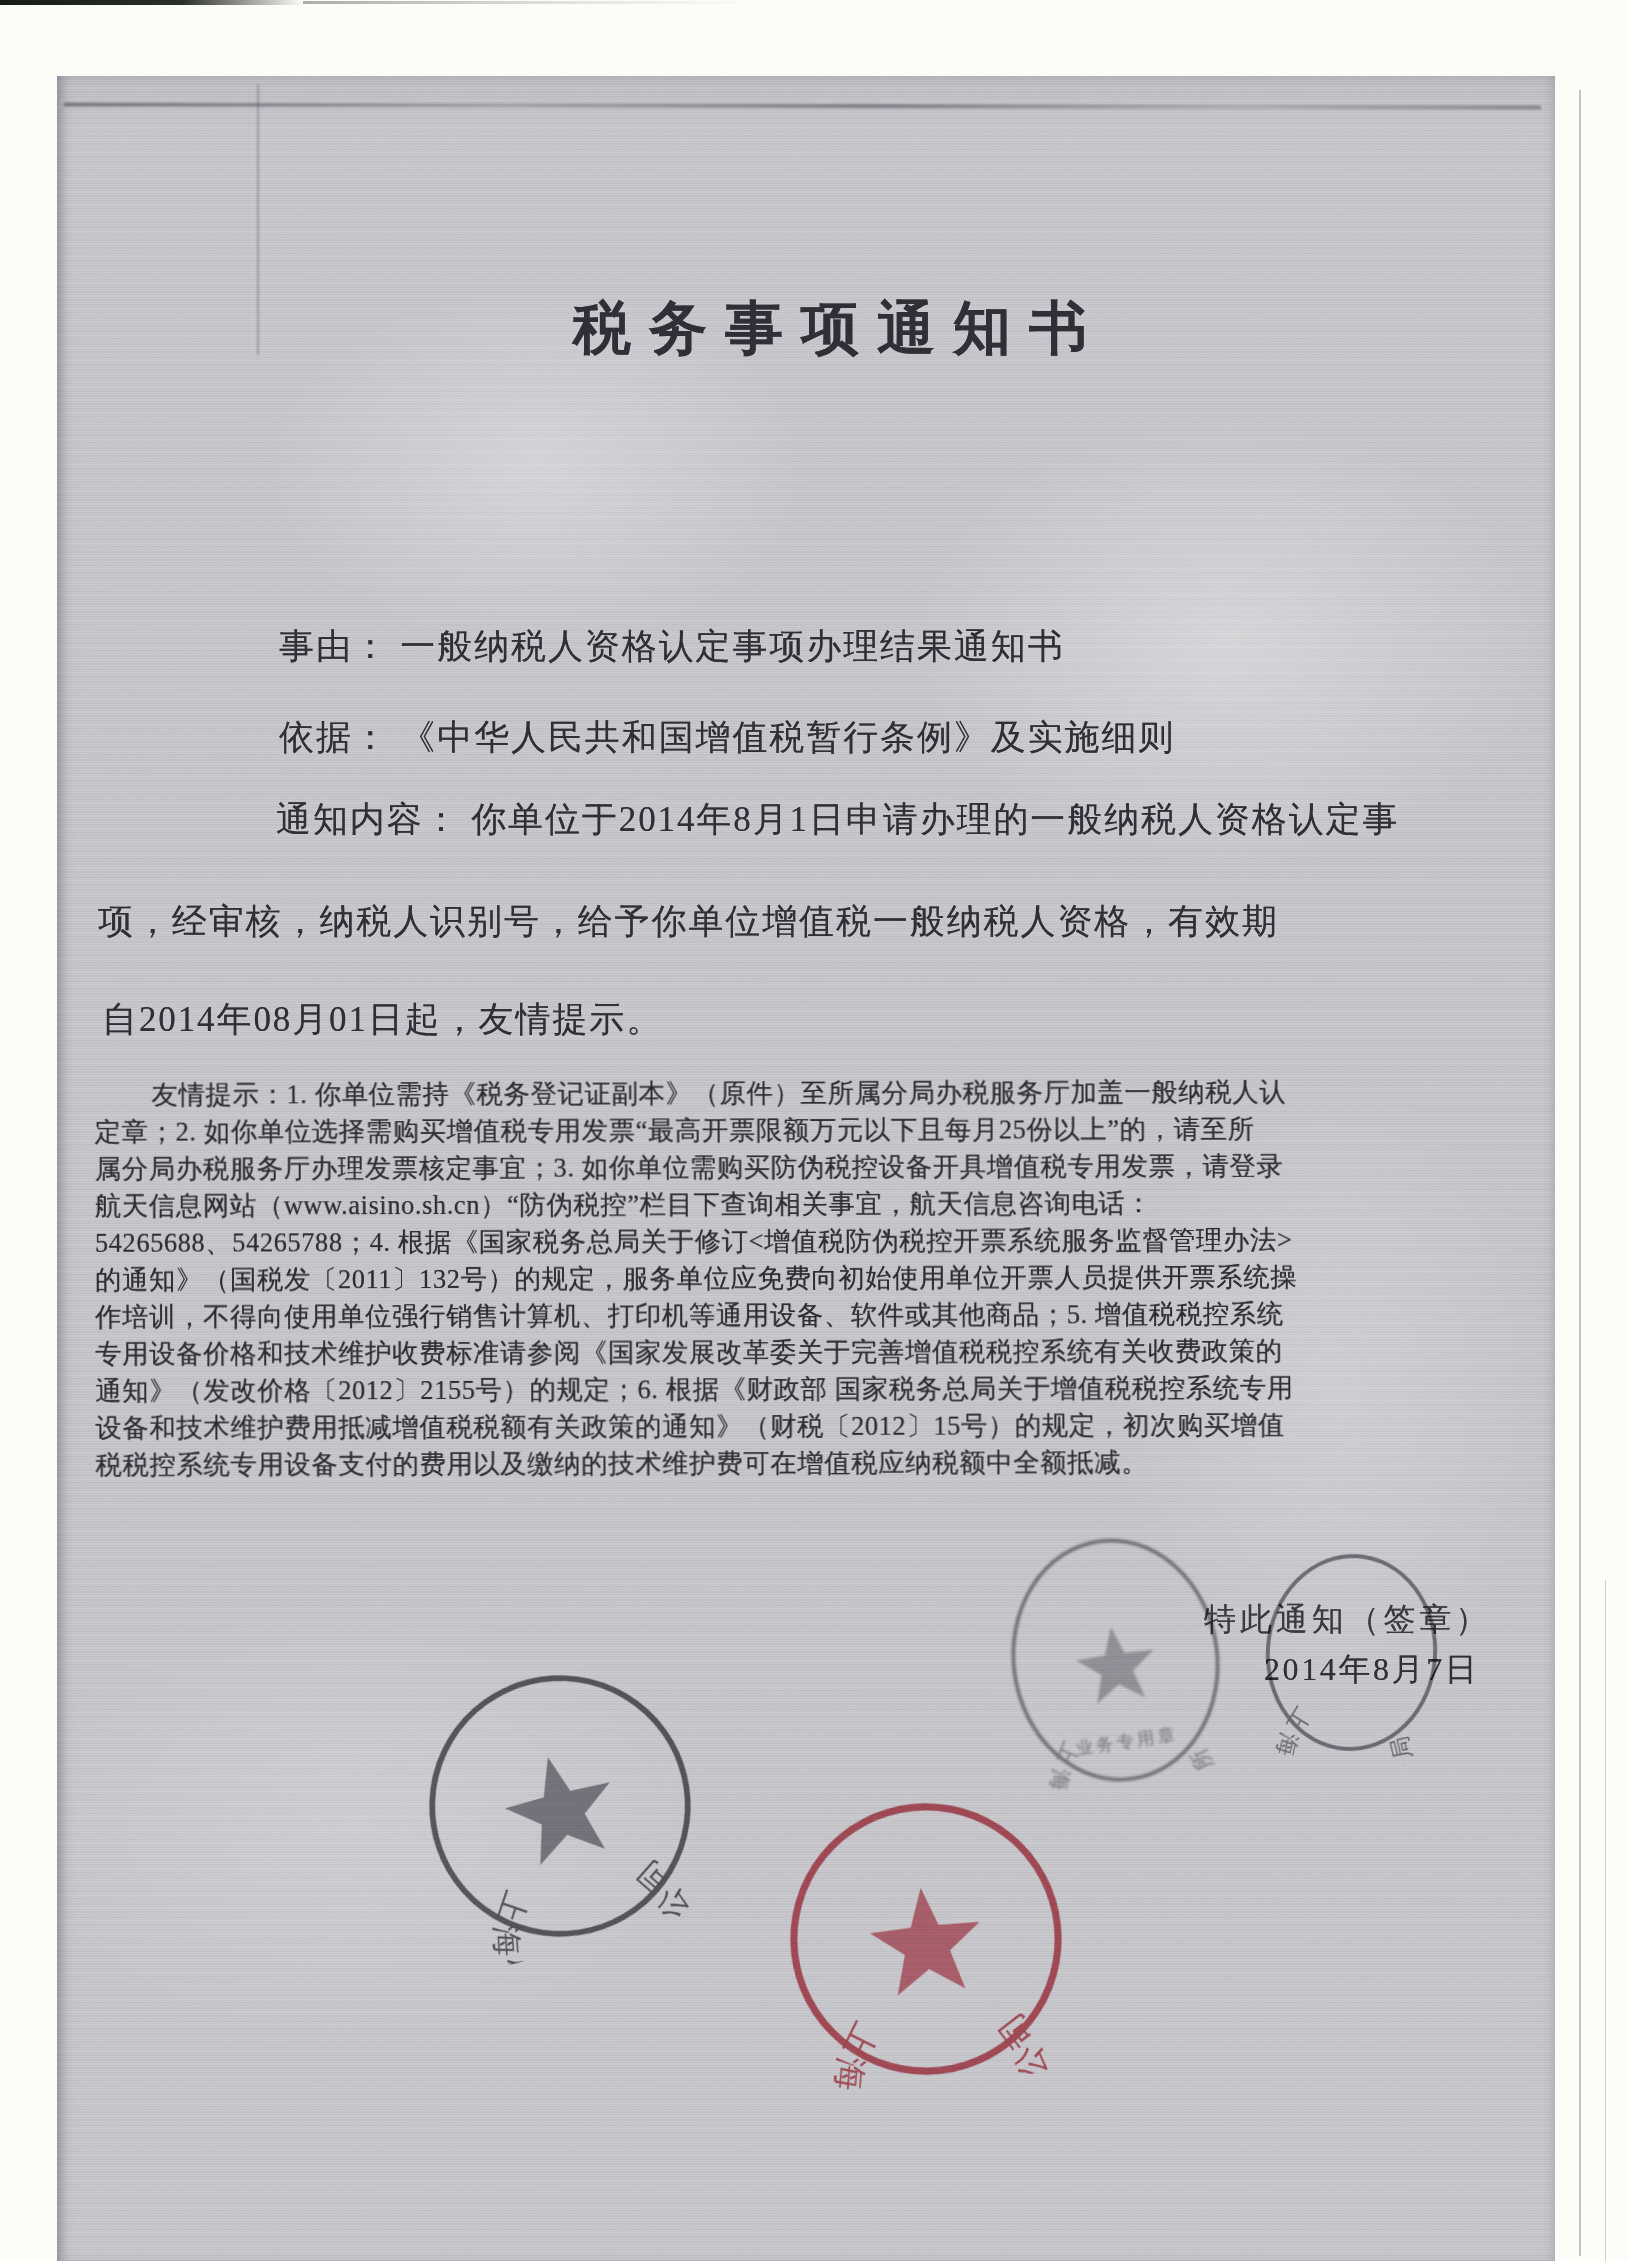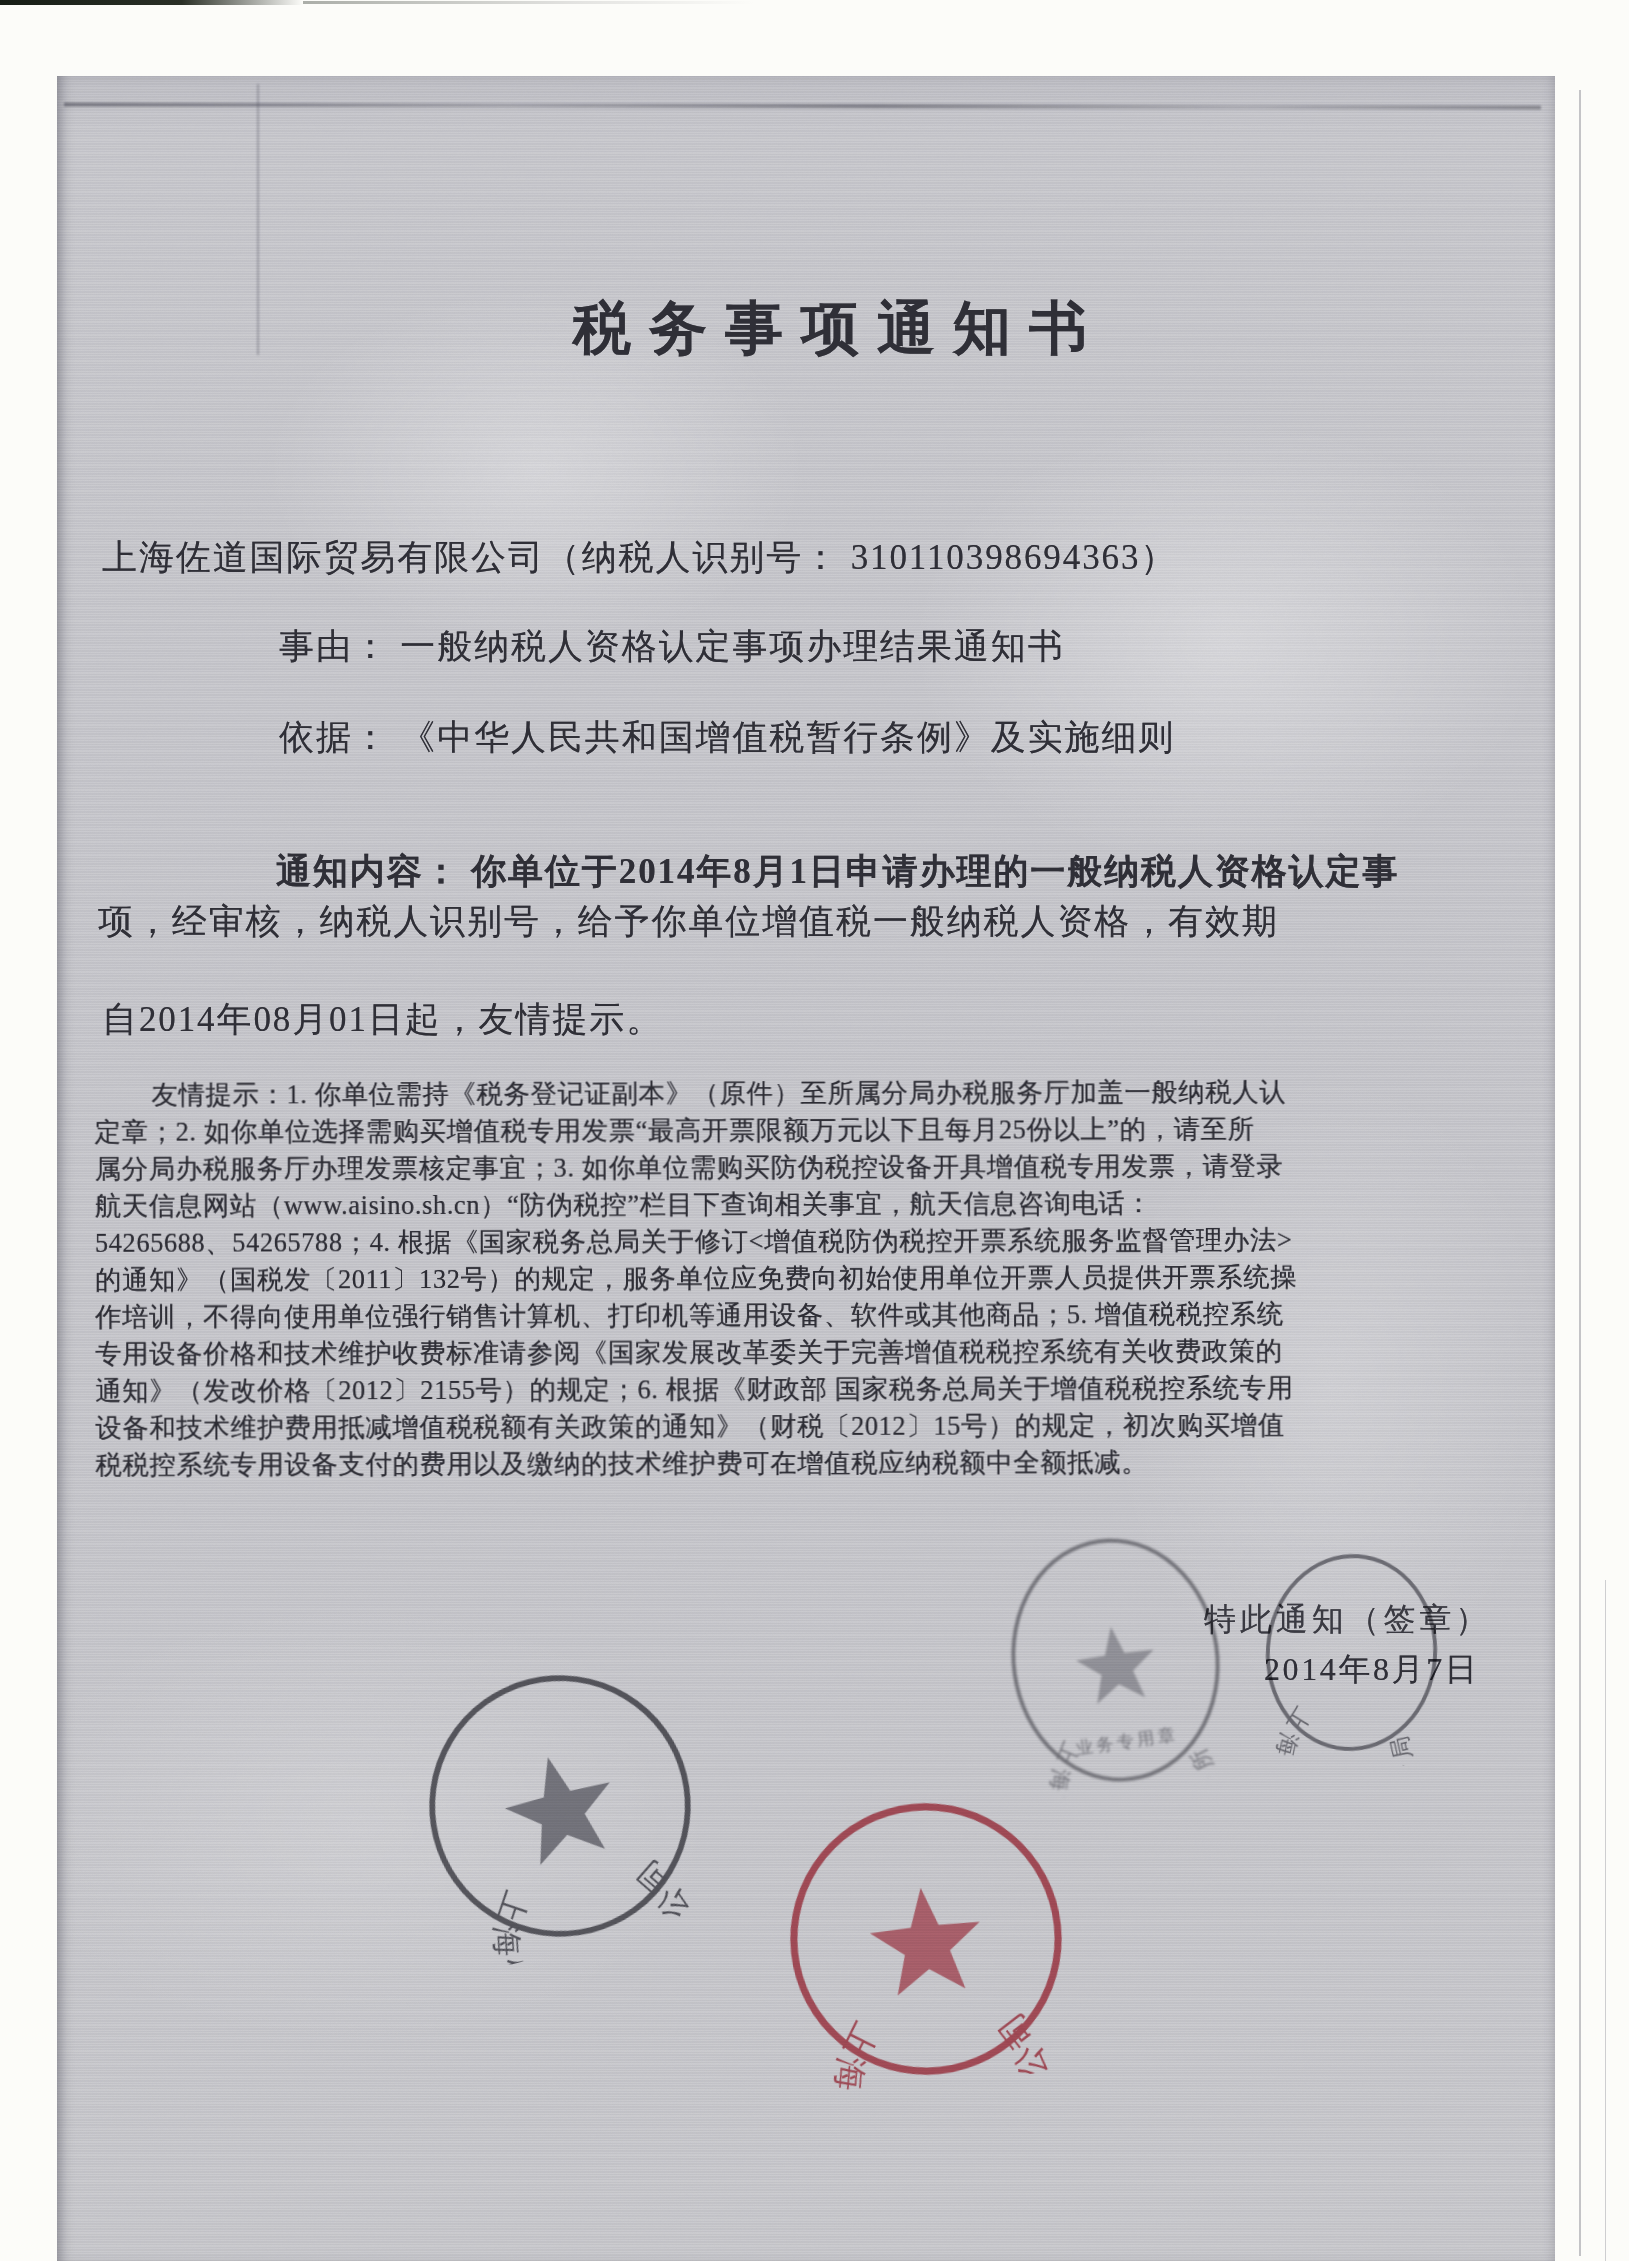--- a/index.html
+++ b/index.html
@@ -78,24 +78,23 @@
   </svg>
 
   <div class="edge-top-a"></div>
   <div class="edge-top-b"></div>
   <div class="crease-h"></div>
   <div class="crease-v"></div>
   <div class="artifact-line-a"></div>
   <div class="artifact-line-b"></div>
 
   <div class="t title" style="left:553px;top:290px;">税务事项通知书</div>
-  <div class="t body-line" style="left:102px;top:534px;">上海佐道国际贸易有限公司（纳税人识别号： 310110398694363）</div>
   <div class="t body-line" style="left:279px;top:714px;">依据： 《中华人民共和国增值税暂行条例》及实施细则</div>
   <div class="t body-line" style="left:279px;top:623px;">事由： 一般纳税人资格认定事项办理结果通知书</div>
-  <div class="t body-line" style="left:276px;top:848px;font-weight:bold;">通知内容： 你单位于2014年8月1日申请办理的一般纳税人资格认定事</div>
+  <div class="t body-line" style="left:276px;top:796px;">通知内容： 你单位于2014年8月1日申请办理的一般纳税人资格认定事</div>
   <div class="t body-line" style="left:98px;top:898px;">项，经审核，纳税人识别号，给予你单位增值税一般纳税人资格，有效期</div>
   <div class="t body-line" style="left:102px;top:996px;">自2014年08月01日起，友情提示。</div>
 
   <div class="tips">
     <div class="line">友情提示：1. 你单位需持《税务登记证副本》（原件）至所属分局办税服务厅加盖一般纳税人认</div>
     <div class="line">定章；2. 如你单位选择需购买增值税专用发票“最高开票限额万元以下且每月25份以上”的，请至所</div>
     <div class="line">属分局办税服务厅办理发票核定事宜；3. 如你单位需购买防伪税控设备开具增值税专用发票，请登录</div>
     <div class="line">航天信息网站（www.aisino.sh.cn）“防伪税控”栏目下查询相关事宜，航天信息咨询电话：</div>
     <div class="line">54265688、54265788；4. 根据《国家税务总局关于修订&lt;增值税防伪税控开票系统服务监督管理办法&gt;</div>
     <div class="line">的通知》（国税发〔2011〕132号）的规定，服务单位应免费向初始使用单位开票人员提供开票系统操</div>

